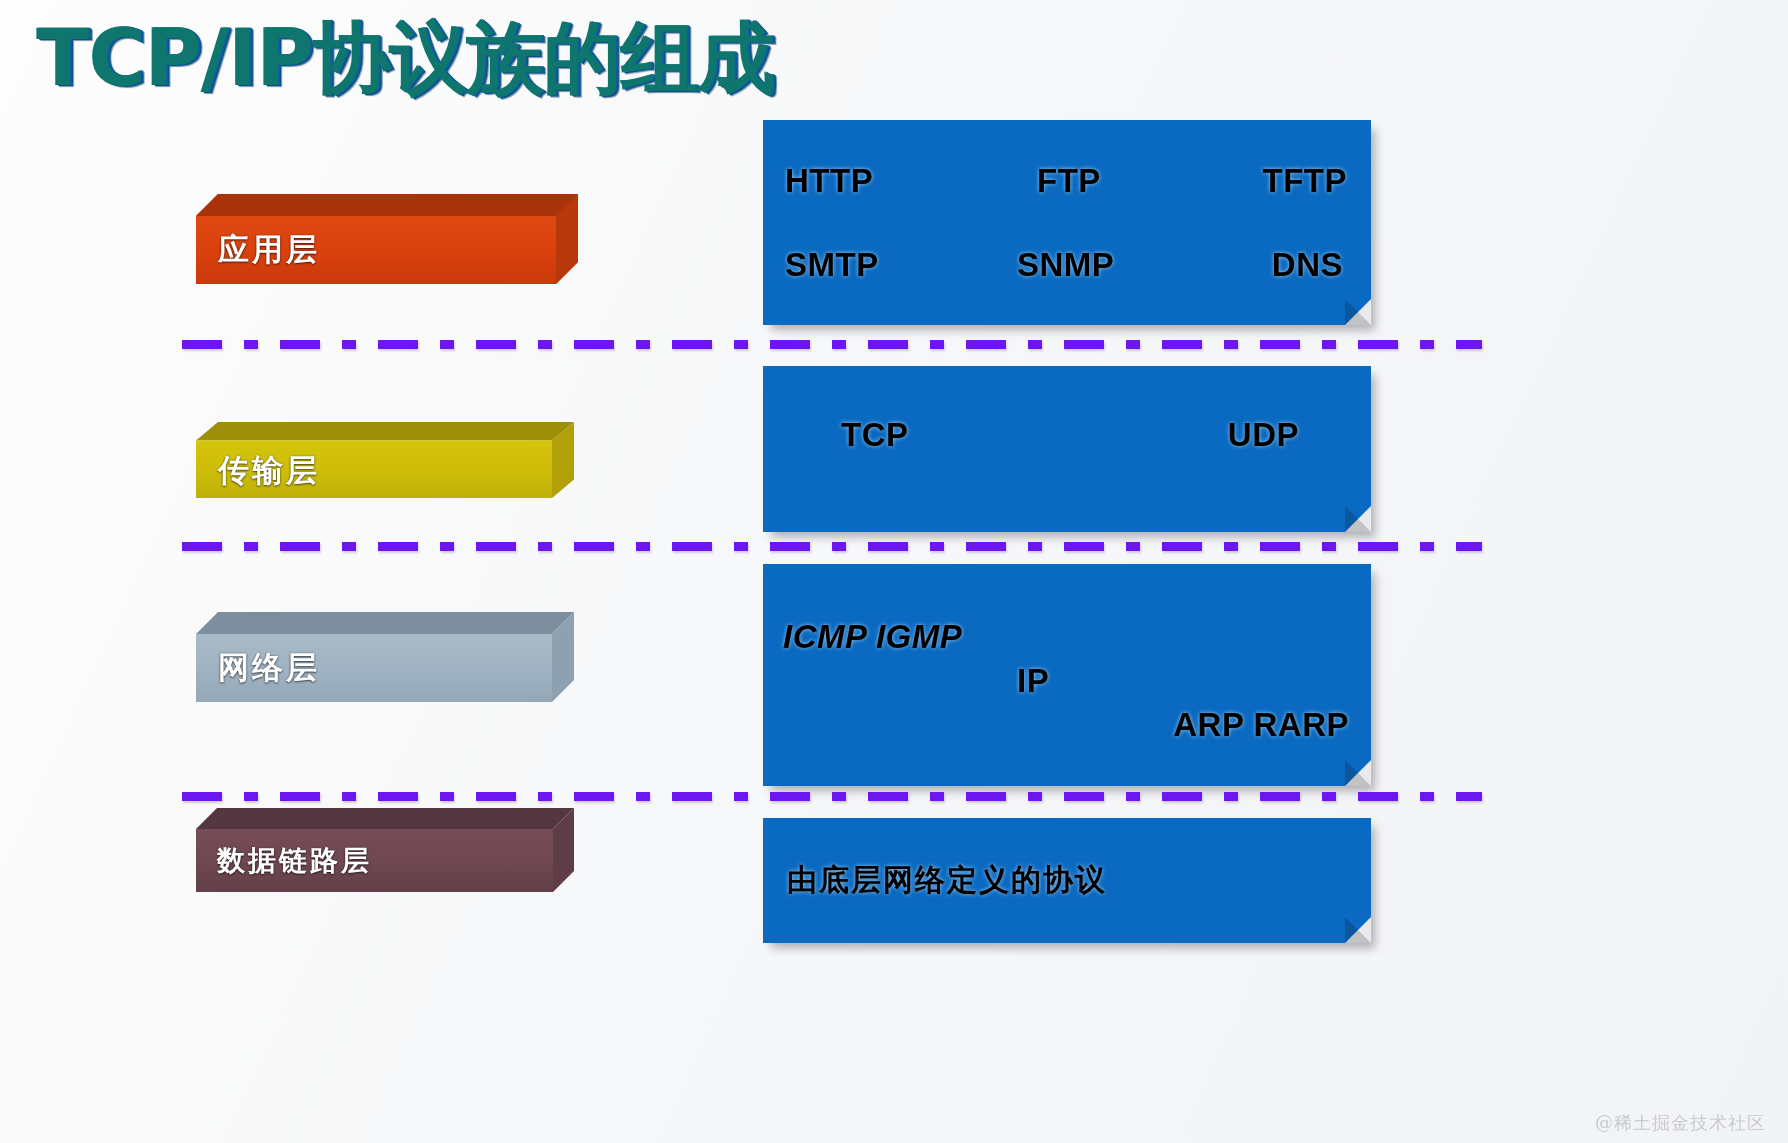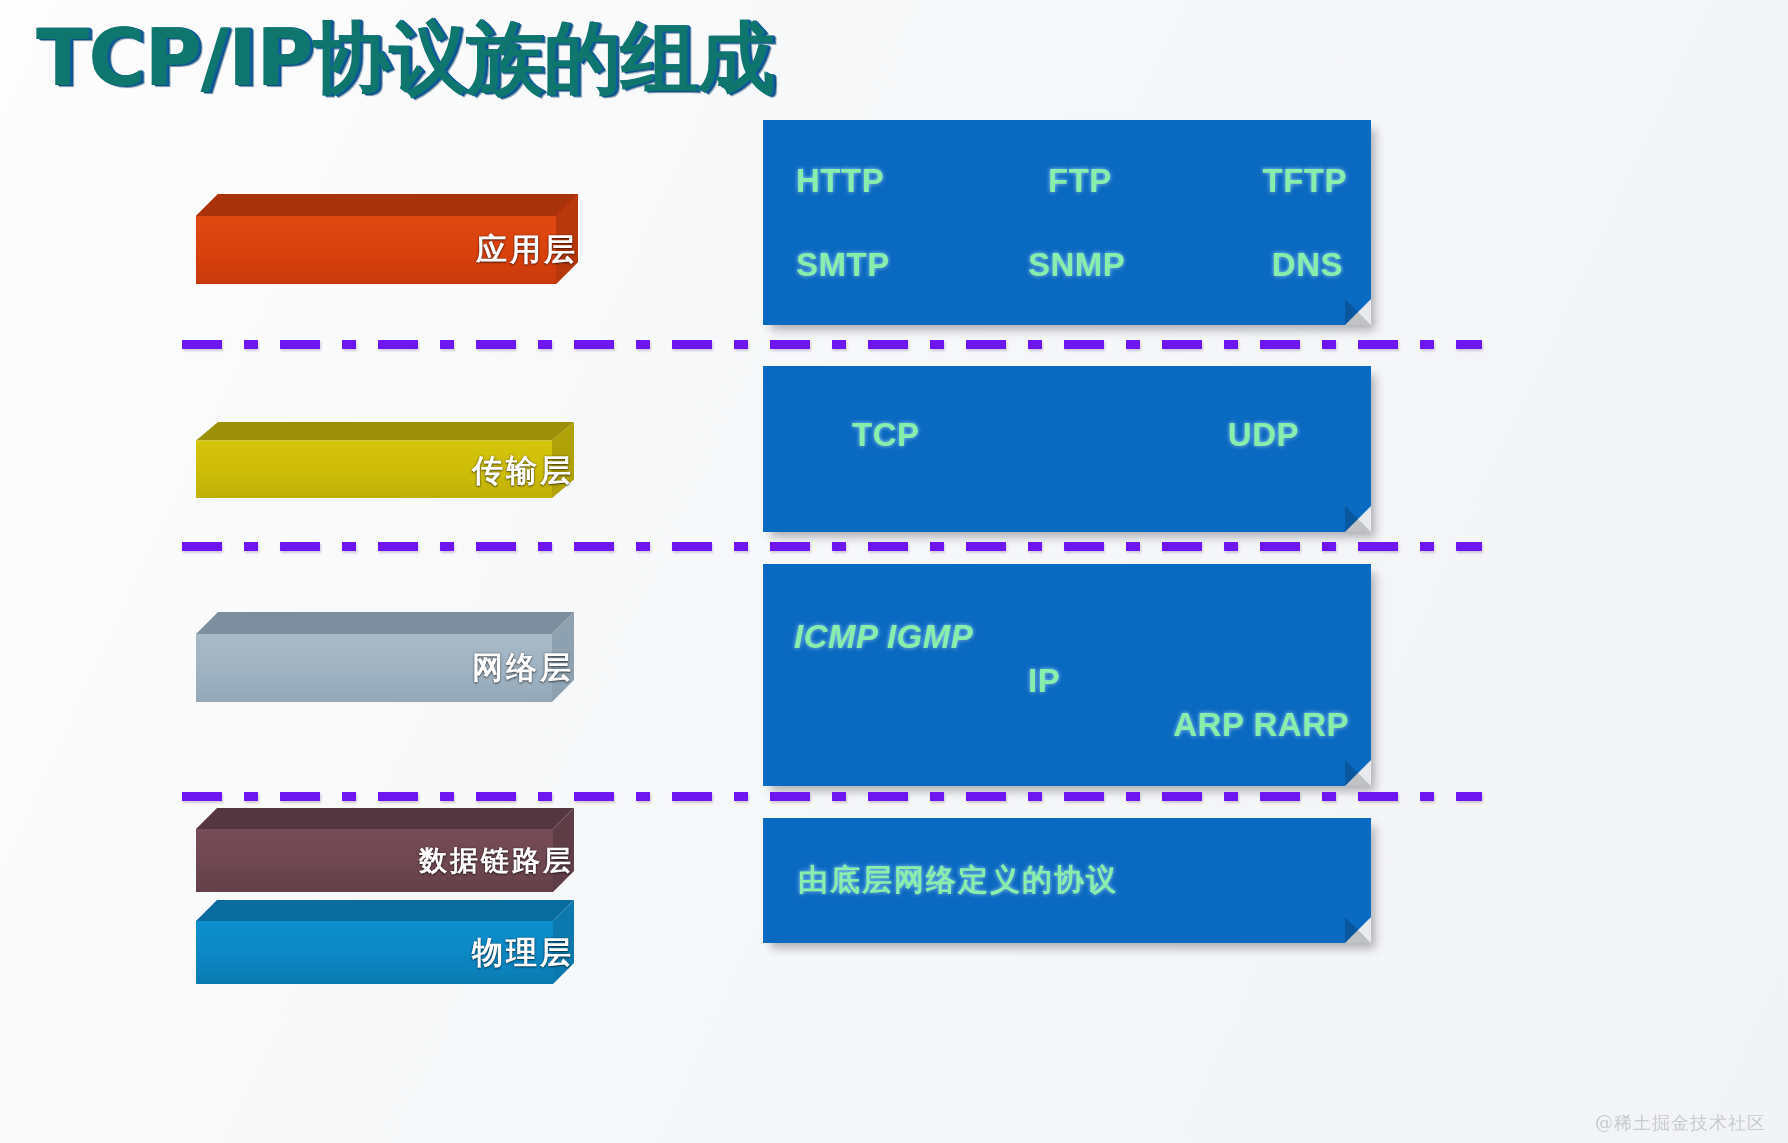--- a/index.html
+++ b/index.html
@@ -50,21 +50,21 @@
     height: 100%;
   }
   .block .face {
     position: absolute;
     left: 22px;
     right: 0;
     top: 22px;
     bottom: 0;
     display: flex;
     align-items: center;
-    justify-content: flex-end;
+    justify-content: flex-start;
   }
   .block .label {
     font-size: 31px;
     font-weight: 800;
     color: #ffffff;
     letter-spacing: 3px;
     text-shadow:
       0 1px 2px rgba(0,0,0,0.55),
       0 0 2px rgba(0,0,0,0.4);
     font-family: "DejaVu Sans", "Liberation Sans", sans-serif;
@@ -90,28 +90,27 @@
     position: absolute;
     right: 0;
     bottom: 0;
     width: 0;
     height: 0;
     border-left: 26px solid rgba(0,0,0,0.17);
     border-top: 26px solid transparent;
   }
   .proto {
     position: absolute;
-    color: #86efac;
+    color: #000000;
     font-size: 33px;
     font-weight: 700;
     letter-spacing: 0.5px;
     white-space: nowrap;
     text-shadow: 0 0 4px rgba(180,225,255,0.85), 0 1px 1px rgba(0,40,80,0.25);
     font-family: "Liberation Sans", "DejaVu Sans", sans-serif;
-    margin-left: 11px;
   }
   .proto.cn {
     font-family: "DejaVu Sans", "Liberation Sans", sans-serif;
     font-weight: 800;
     font-size: 30px;
     letter-spacing: 2px;
   }
 
   
   .divider {
@@ -205,35 +204,20 @@
         <stop offset="55%" stop-color="#6e4750"></stop>
         <stop offset="100%" stop-color="#634048"></stop>
       </linearGradient>
       <polygon points="0,21 357,21 357,84 0,84" fill="url(#gdl)"></polygon>
     </svg>
     <div class="face" style="left:21px; top:21px;">
       <span class="label" style="font-size:28px;">数据链路层</span>
     </div>
   </div>
 
-  <div class="block" style="left:196px; top:900px; width:378px; height:84px;">
-    <svg class="top" viewBox="0 0 378 84" preserveAspectRatio="none">
-      <polygon points="0,21 21,0 378,0 357,21" fill="#0a6c9d"></polygon>
-      <polygon points="378,0 378,63 357,84 357,21" fill="#0b79ae"></polygon>
-      <linearGradient id="gph" x1="0" y1="0" x2="0" y2="1">
-        <stop offset="0%" stop-color="#0e90cf"></stop>
-        <stop offset="55%" stop-color="#0c87c4"></stop>
-        <stop offset="100%" stop-color="#0a7ab1"></stop>
-      </linearGradient>
-      <polygon points="0,21 357,21 357,84 0,84" fill="url(#gph)"></polygon>
-    </svg>
-    <div class="face" style="left:21px; top:21px;">
-      <span class="label">物理层</span>
-    </div>
-  </div>
 
   <div class="protobox" style="left:763px; top:120px; width:608px; height:205px;">
     <span class="proto" style="left:22px; top:42px;">HTTP</span>
     <span class="proto" style="left:274px; top:42px;">FTP</span>
     <span class="proto" style="right:24px; top:42px;">TFTP</span>
     <span class="proto" style="left:22px; top:126px;">SMTP</span>
     <span class="proto" style="left:254px; top:126px;">SNMP</span>
     <span class="proto" style="right:28px; top:126px;">DNS</span>
     <span class="fold"></span>
     <span class="foldshade"></span>

